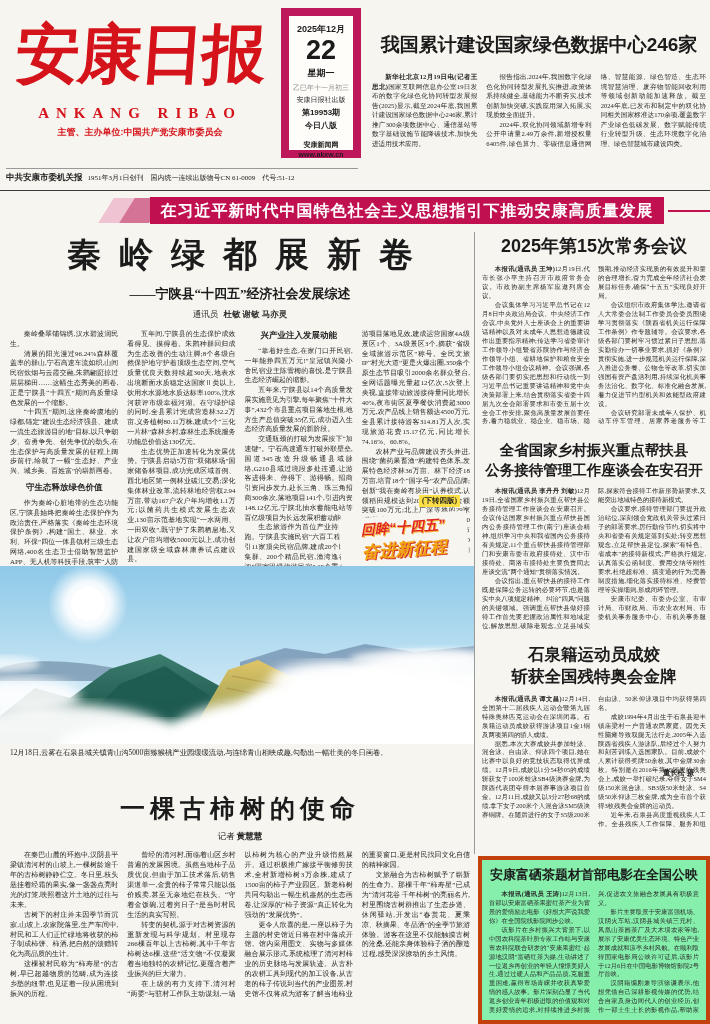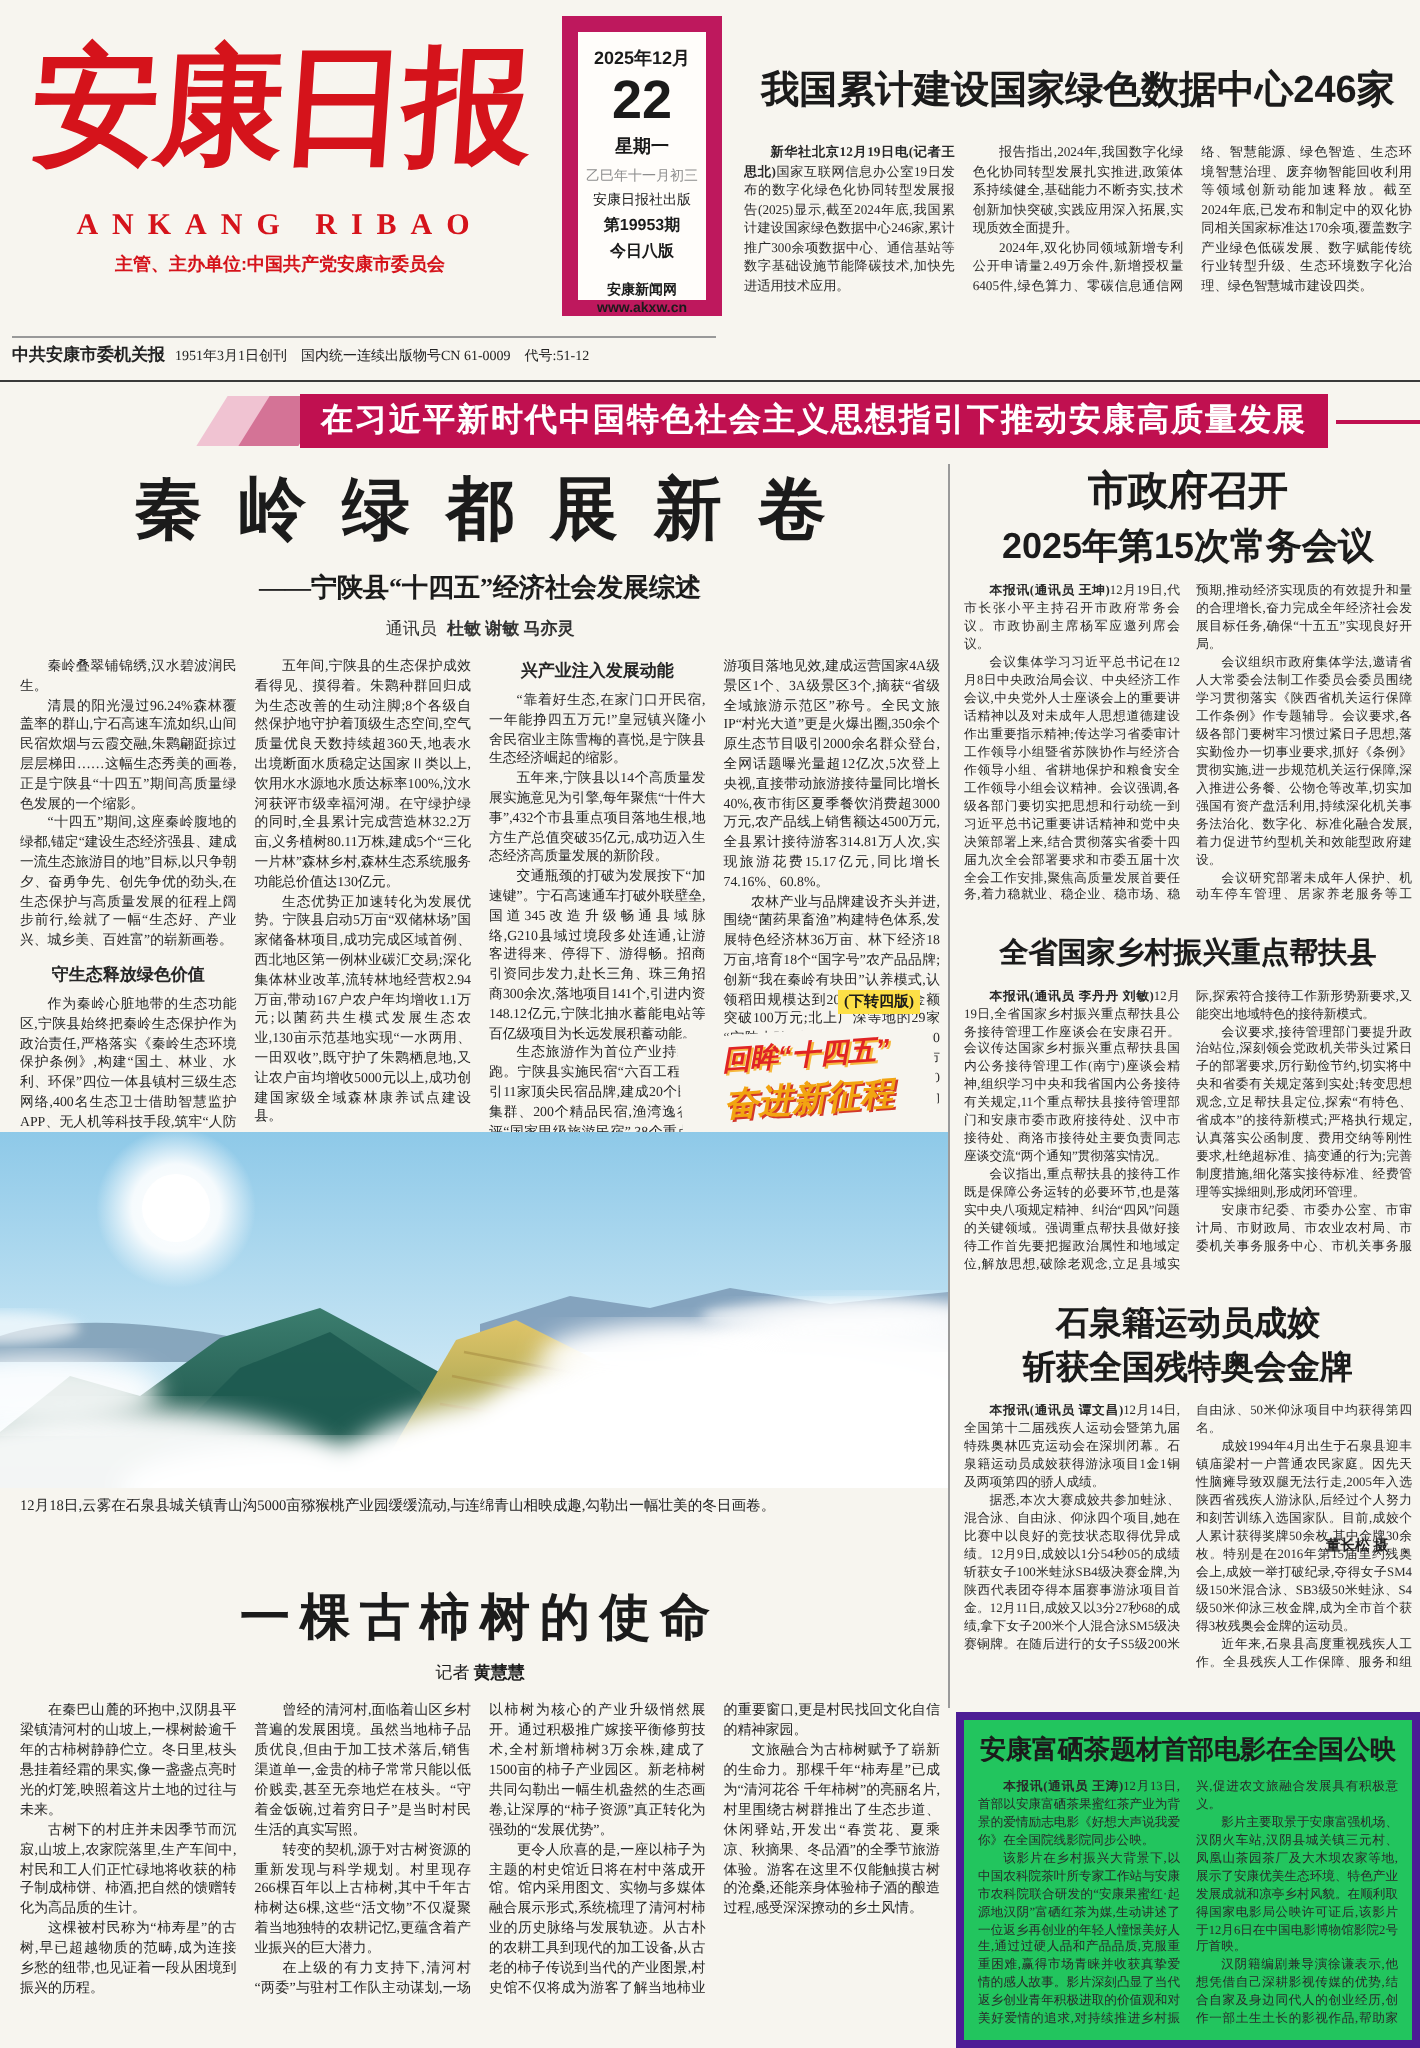--- a/index.html
+++ b/index.html
@@ -106,21 +106,21 @@
   .r-body {
     margin-top:7px; overflow:hidden;
     column-count:2; column-gap:8px;
     font-size:6.4px; line-height:1.4; color:#2a2a2a;
   }
   .gov-body { height:168px; }
   .rec-body { height:148px; }
   .ath-body { height:142px; }
   .movie-box {
     position:absolute; left:478px; top:856px; width:232px; height:168px;
-    border:4px solid #4c1d95; background:#22c55e; padding:6px 7px;
+    border:4px solid #c2410c; background:#86efac; padding:6px 7px;
   }
   .movie-h { text-align:center; font-family:"Liberation Sans",sans-serif; font-weight:900; font-size:13px; white-space:nowrap; }
   .movie-body { margin-top:6px; height:126px; overflow:hidden; column-count:2; column-gap:8px; font-size:6.3px; line-height:1.42; color:#2a2a2a; }
 </style>
 </head>
 <body>
 
 <div class="masthead">
   <div class="masthead-title">安康日报</div>
   <div class="masthead-pinyin">ANKANG  RIBAO</div>
@@ -255,31 +255,31 @@
       <p class="para">转变的契机,源于对古树资源的重新发现与科学规划。村里现存266棵百年以上古柿树,其中千年古柿树达6棵,这些“活文物”不仅凝聚着当地独特的农耕记忆,更蕴含着产业振兴的巨大潜力。</p>
       <p class="para">在上级的有力支持下,清河村“两委”与驻村工作队主动谋划,一场以柿树为核心的产业升级悄然展开。通过积极推广嫁接平衡修剪技术,全村新增柿树3万余株,建成了1500亩的柿子产业园区。新老柿树共同勾勒出一幅生机盎然的生态画卷,让深厚的“柿子资源”真正转化为强劲的“发展优势”。</p>
       <p class="para">更令人欣喜的是,一座以柿子为主题的村史馆近日将在村中落成开馆。馆内采用图文、实物与多媒体融合展示形式,系统梳理了清河村柿业的历史脉络与发展轨迹。从古朴的农耕工具到现代的加工设备,从古老的柿子传说到当代的产业图景,村史馆不仅将成为游客了解当地柿业的重要窗口,更是村民找回文化自信的精神家园。</p>
       <p class="para">文旅融合为古柿树赋予了崭新的生命力。那棵千年“柿寿星”已成为“清河花谷 千年柿树”的亮丽名片,村里围绕古树群推出了生态步道、休闲驿站,开发出“春赏花、夏乘凉、秋摘果、冬品酒”的全季节旅游体验。游客在这里不仅能触摸古树的沧桑,还能亲身体验柿子酒的酿造过程,感受深深撩动的乡土风情。</p>
     </div>
 </div>
 
 <div class="vdivider"></div>
 <div class="rightcol">
   <div class="r-art">
-    <div class="r-headline gov-h1">市政府召开</div>
     <div class="r-headline gov-h2">2025年第15次常务会议</div>
     <div class="r-body gov-body">
         <p class="para"><b>本报讯(通讯员 王坤)</b>12月19日,代市长张小平主持召开市政府常务会议。市政协副主席杨军应邀列席会议。</p>
         <p class="para">会议集体学习习近平总书记在12月8日中央政治局会议、中央经济工作会议,中央党外人士座谈会上的重要讲话精神以及对未成年人思想道德建设作出重要指示精神;传达学习省委审计工作领导小组暨省苏陕协作与经济合作领导小组、省耕地保护和粮食安全工作领导小组会议精神。会议强调,各级各部门要切实把思想和行动统一到习近平总书记重要讲话精神和党中央决策部署上来,结合贯彻落实省委十四届九次全会部署要求和市委五届十次全会工作安排,聚焦高质量发展首要任务,着力稳就业、稳企业、稳市场、稳预期,推动经济实现质的有效提升和量的合理增长,奋力完成全年经济社会发展目标任务,确保“十五五”实现良好开局。</p>
         <p class="para">会议组织市政府集体学法,邀请省人大常委会法制工作委员会委员围绕学习贯彻落实《陕西省机关运行保障工作条例》作专题辅导。会议要求,各级各部门要树牢习惯过紧日子思想,落实勤俭办一切事业要求,抓好《条例》贯彻实施,进一步规范机关运行保障,深入推进公务餐、公物仓等改革,切实加强国有资产盘活利用,持续深化机关事务法治化、数字化、标准化融合发展,着力促进节约型机关和效能型政府建设。</p>
         <p class="para">会议研究部署未成年人保护、机动车停车管理、居家养老服务等工作。强调要持续加强未成年人思想道德建设,健全学校家庭社会协同育人机制,扎实开展打击侵害未成年人犯罪专项行动,为未成年人健康成长营造良好环境。要聚焦解决停车供需矛盾,深入挖掘城镇公共空间潜力,科学合理配置停车资源,严格规范经营管理和停车秩序,更好满足群众合理停车需求。要积极应对人口老龄化,坚持以居家老年人服务需求为导向,充分发挥政府、市场、社会、家庭等多元主体的积极性,不断优化资源配置,配套完善服务供给体系,促进养老服务高质量发展。会议还研究了其他事项。</p>
       </div>
   </div>
   <div class="r-art">
     <div class="r-headline rec-h">全省国家乡村振兴重点帮扶县</div>
+    <div class="r-headline rec-h">公务接待管理工作座谈会在安召开</div>
     <div class="r-body rec-body">
         <p class="para"><b>本报讯(通讯员 李丹丹 刘敏)</b>12月19日,全省国家乡村振兴重点帮扶县公务接待管理工作座谈会在安康召开。会议传达国家乡村振兴重点帮扶县国内公务接待管理工作(南宁)座谈会精神,组织学习中央和我省国内公务接待有关规定,11个重点帮扶县接待管理部门和安康市委市政府接待处、汉中市接待处、商洛市接待处主要负责同志座谈交流“两个通知”贯彻落实情况。</p>
         <p class="para">会议指出,重点帮扶县的接待工作既是保障公务运转的必要环节,也是落实中央八项规定精神、纠治“四风”问题的关键领域。强调重点帮扶县做好接待工作首先要把握政治属性和地域定位,解放思想,破除老观念,立足县域实际,探索符合接待工作新形势新要求,又能突出地域特色的接待新模式。</p>
         <p class="para">会议要求,接待管理部门要提升政治站位,深刻领会党政机关带头过紧日子的部署要求,厉行勤俭节约,切实将中央和省委有关规定落到实处;转变思想观念,立足帮扶县定位,探索“有特色、省成本”的接待新模式;严格执行规定,认真落实公函制度、费用交纳等刚性要求,杜绝超标准、搞变通的行为;完善制度措施,细化落实接待标准、经费管理等实操细则,形成闭环管理。</p>
         <p class="para">安康市纪委、市委办公室、市审计局、市财政局、市农业农村局、市委机关事务服务中心、市机关事务服务中心及非重点帮扶县接待管理部门负责同志参加或列席会议。</p>
       </div>
   </div>
   <div class="r-art">
     <div class="r-headline ath-h">石泉籍运动员成姣</div>
     <div class="r-headline ath-h">斩获全国残特奥会金牌</div>

